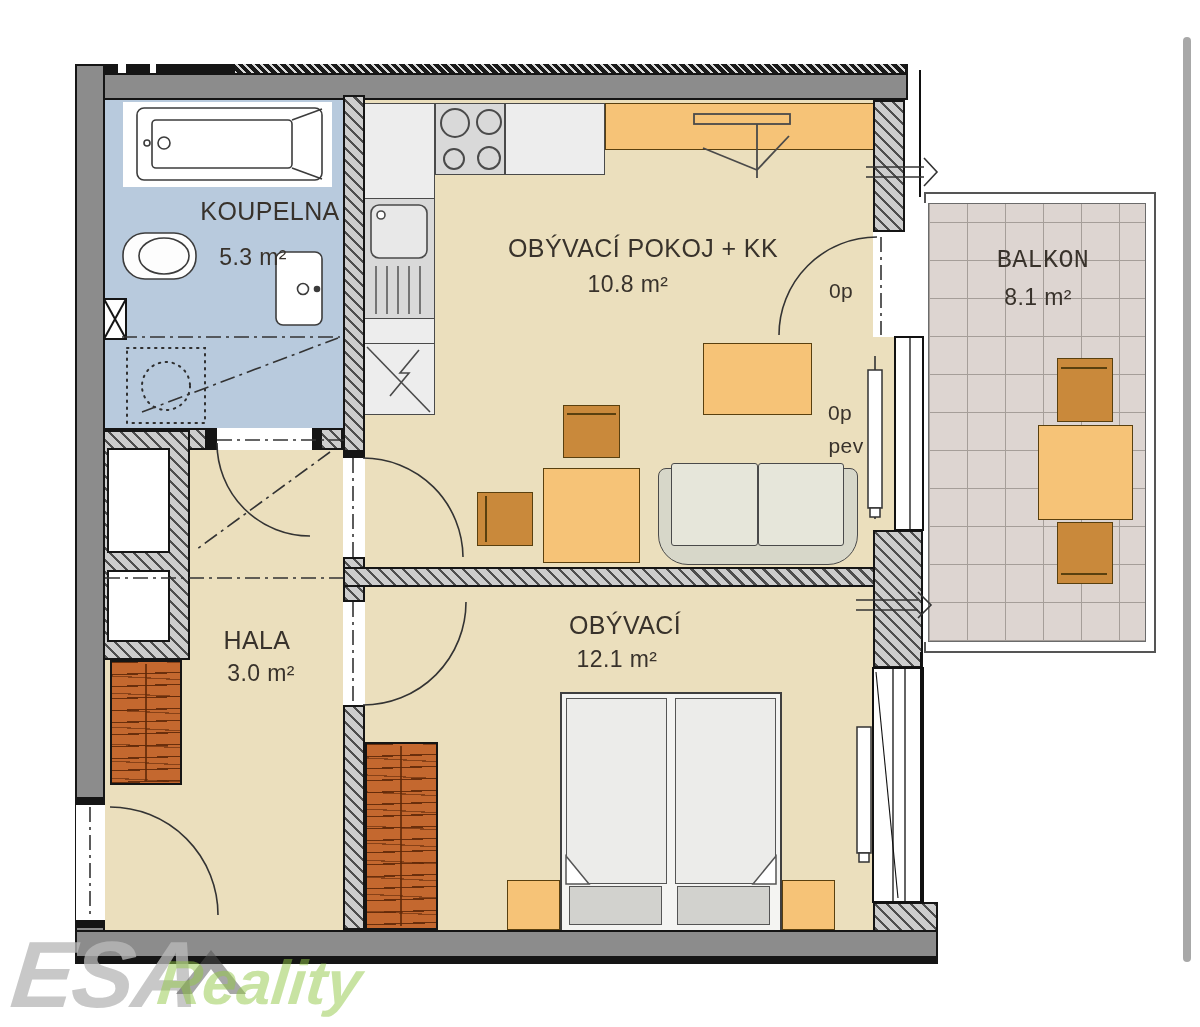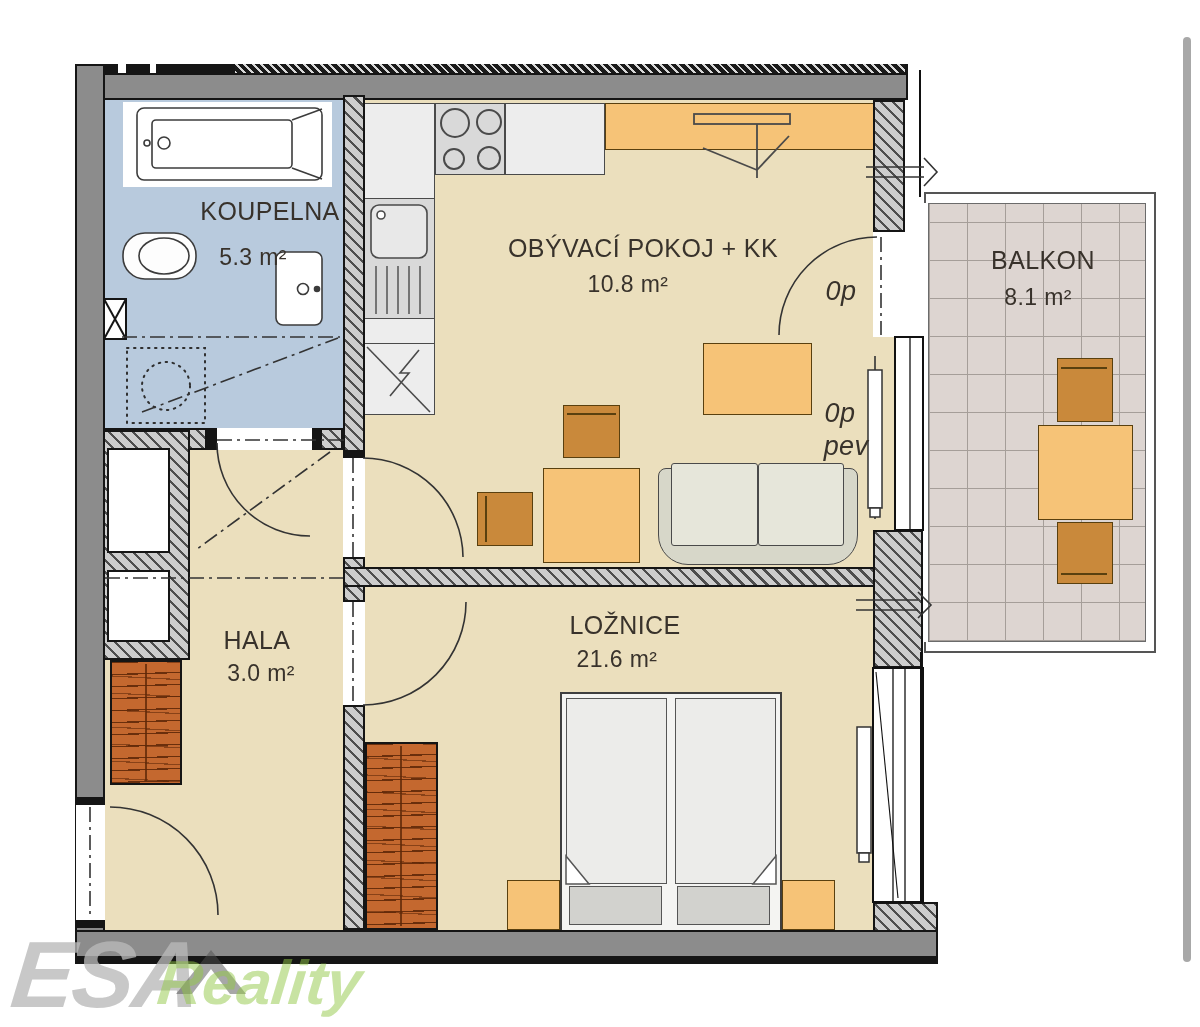--- a/index.html
+++ b/index.html
@@ -25,21 +25,21 @@
   .bedframe{background:#f4f4f2;border:2px solid #3f3f3f;}
   .mattress{background:#ececea;border:1.5px solid #555;}
   .pillow{background:#d2d2ce;border:1.5px solid #555;}
   .sofa-back{background:#d7d7c9;border:1.6px solid #4a4a4a;border-radius:8px 8px 30px 30px;}
   .cushion{background:#e6e6da;border:1.5px solid #4a4a4a;border-radius:3px;}
   .chair-line{position:absolute;background:#59400f;}
   .lbl{position:absolute;transform:translate(-50%,-50%);font-weight:500;color:#38322b;
        white-space:nowrap;letter-spacing:.4px;}
   .lbl-main{font-size:25px;}
   .lbl-area{font-size:23px;}
-  .lbl-small{font-size:27px;font-style:italic;}
+  .lbl-small{font-size:21px;}
   .overlay{position:absolute;left:0;top:0;pointer-events:none;}
   .hatch-strip{background:repeating-linear-gradient(45deg,#d9d9d9 0 2px,#1a1a1a 2px 6px);}
   .wm-brand{position:absolute;left:12px;top:928px;font-size:94px;font-weight:700;font-style:italic;
             transform:skewX(-6deg);color:rgba(185,185,185,0.78);letter-spacing:-2px;line-height:1;}
   .wm-suffix{position:absolute;left:158px;top:952px;font-size:62px;font-weight:700;font-style:italic;
              transform:skewX(-6deg);color:rgba(145,200,70,0.5);letter-spacing:0px;line-height:1;}
   .scrollbar{position:absolute;left:1183px;top:37px;width:8px;height:925px;background:#a8a8a8;border-radius:4px;}
 </style>
 </head>
 <body>
@@ -259,26 +259,26 @@
     <g stroke="#5e2808" stroke-width="1.6">
       <line x1="146" y1="664" x2="146" y2="781"></line>
       <line x1="401" y1="746" x2="401" y2="926"></line>
     </g>
   </svg>
 
   <div class="lbl lbl-main" style="left:270px;top:211px;">KOUPELNA</div>
   <div class="lbl lbl-area" style="left:253px;top:257px;text-align:center;">5.3 m²</div>
   <div class="lbl lbl-main" style="left:612px;top:248px;margin-left:31px;">OBÝVACÍ POKOJ + KK</div>
   <div class="lbl lbl-area" style="left:628px;top:284px;">10.8 m²</div>
-  <div class="lbl lbl-main" style="left:1043px;top:260px;">BALKON</div>
+  <div class="lbl lbl-main" style="left:1043px;top:260px;font-family:Liberation Mono, monospace;">BALKON</div>
   <div class="lbl lbl-area" style="left:1038px;top:297px;">8.1 m²</div>
   <div class="lbl lbl-main" style="left:257px;top:640px;">HALA</div>
   <div class="lbl lbl-area" style="left:261px;top:673px;">3.0 m²</div>
-  <div class="lbl lbl-main" style="left:625px;top:625px;">LOŽNICE</div>
-  <div class="lbl lbl-area" style="left:617px;top:659px;">21.6 m²</div>
+  <div class="lbl lbl-main" style="left:625px;top:625px;">OBÝVACÍ</div>
+  <div class="lbl lbl-area" style="left:617px;top:659px;">12.1 m²</div>
   <div class="lbl lbl-small" style="left:841px;top:291px;">0p</div>
   <div class="lbl lbl-small" style="left:840px;top:413px;">0p</div>
   <div class="lbl lbl-small" style="left:846px;top:446px;">pev</div>
 
   <div class="wm-brand">ESA</div>
   <svg class="overlay" width="1200" height="1027">
     <polygon points="176,994 211,950 246,994 230,994 211,969 192,994" fill="rgba(80,80,80,0.5)"></polygon>
   </svg>
   <div class="wm-suffix">Reality</div>
 

